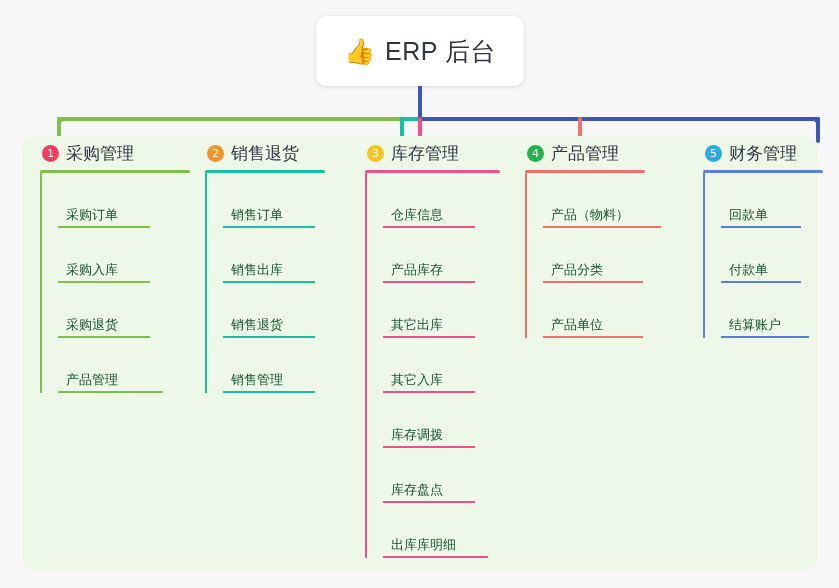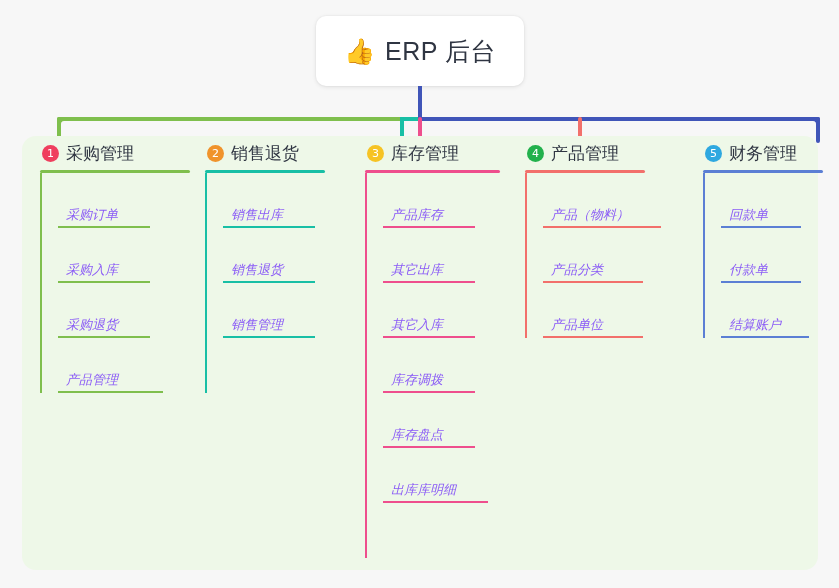--- a/index.html
+++ b/index.html
@@ -54,23 +54,22 @@
     flex:none;font-family:"DejaVu Sans",sans-serif;
   }
   .col-title{font-size:17px;color:#2f3542;white-space:nowrap;}
   .col-rule{height:3px;border-radius:1.5px;}
   .items{position:relative;margin-top:0;padding-left:18px;}
   .item{
     position:relative;height:55px;
     display:flex;align-items:flex-end;
   }
   .item .label{
-    font-size:13px;color:#8b5cf6;white-space:nowrap;
+    font-size:13px;color:#14532d;white-space:nowrap;
     padding:0 6px 4px 8px;
-    font-style:italic;
   }
   .item .ul{
     position:absolute;left:0;bottom:0;height:2px;
   }
   .spine{position:absolute;left:0;top:0;width:2px;}
 
   
   .c1 .col-rule,.c1 .ul,.c1 .spine{background:#7fbf4d;}
   .c2 .col-rule,.c2 .ul,.c2 .spine{background:#18bfa5;}
   .c3 .col-rule,.c3 .ul,.c3 .spine{background:#ee4f8d;}
@@ -133,20 +132,24 @@
       </div>
       <div class="column c2" style="left: 183px;">
         <div class="col-head">
           <span class="badge">2</span>
           <span class="col-title">销售退货</span>
         </div>
         <div class="col-rule" style="width: 120px;"></div>
         <div class="items">
           <div class="spine" style="height: 220px;"></div>
           <div class="item">
+            <span class="label">销售订单</span>
+            <div class="ul" style="width: 92px;"></div>
+          </div>
+          <div class="item">
             <span class="label">销售出库</span>
             <div class="ul" style="width: 92px;"></div>
           </div>
           <div class="item">
             <span class="label">销售退货</span>
             <div class="ul" style="width: 92px;"></div>
           </div>
           <div class="item">
             <span class="label">销售管理</span>
             <div class="ul" style="width: 92px;"></div>
@@ -155,20 +158,24 @@
       </div>
       <div class="column c3" style="left: 343px;">
         <div class="col-head">
           <span class="badge">3</span>
           <span class="col-title">库存管理</span>
         </div>
         <div class="col-rule" style="width: 135px;"></div>
         <div class="items">
           <div class="spine" style="height: 385px;"></div>
           <div class="item">
+            <span class="label">仓库信息</span>
+            <div class="ul" style="width: 92px;"></div>
+          </div>
+          <div class="item">
             <span class="label">产品库存</span>
             <div class="ul" style="width: 92px;"></div>
           </div>
           <div class="item">
             <span class="label">其它出库</span>
             <div class="ul" style="width: 92px;"></div>
           </div>
           <div class="item">
             <span class="label">其它入库</span>
             <div class="ul" style="width: 92px;"></div>

